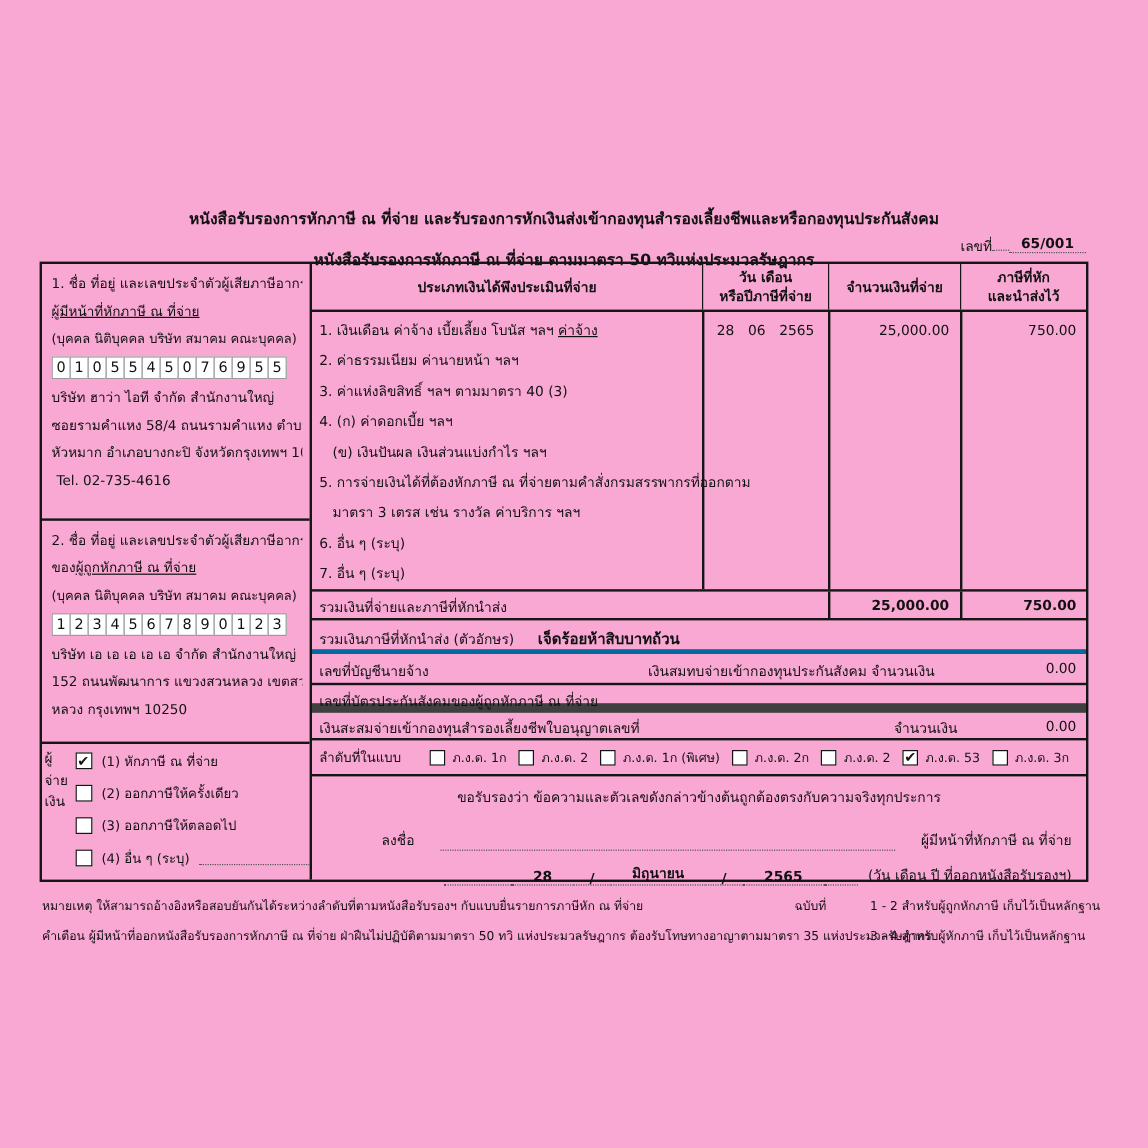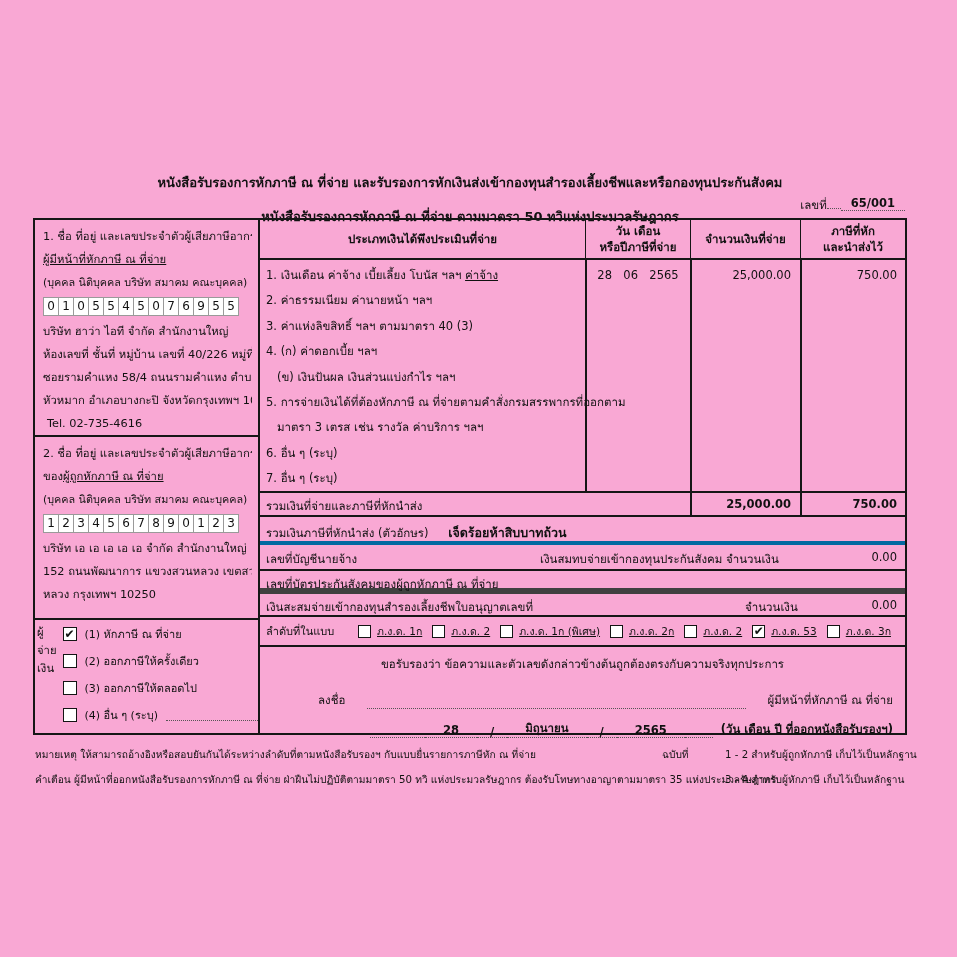--- a/index.html
+++ b/index.html
@@ -63,43 +63,43 @@
   #total-row .tax { position:absolute; left:541px; right:0; top:4px; text-align:right; padding-right:8px; font-weight:bold; }
 
   #words-row { height:28px; border-bottom:4px solid #0369a1; padding:6px 6px 0 6px; white-space:nowrap; }
   #words-row .val { font-weight:bold; font-size:12.5px; margin-left:16px; }
 
   #employer-row { height:26px; border-bottom:2px solid #161616; position:relative; }
   #employer-row .l1 { position:absolute; left:6px; top:5px; }
   #employer-row .l2 { position:absolute; left:280px; top:5px; }
   #employer-row .v  { position:absolute; right:8px; top:5px; }
 
-  #sso-row { height:23px; border-bottom:6px solid #404040; padding:4px 0 0 6px; }
+  #sso-row { height:23px; border-bottom:8px solid #404040; padding:4px 0 0 6px; }
 
   #pvd-row { height:23px; border-bottom:2px solid #161616; position:relative; }
   #pvd-row .l1 { position:absolute; left:6px; top:4px; }
   #pvd-row .l2 { position:absolute; left:485px; top:4px; }
   #pvd-row .v  { position:absolute; right:8px; top:4px; }
 
   #seq-row { height:30px; border-bottom:2px solid #161616; display:flex; align-items:center; padding-left:6px; }
   #seq-row .label { width:92px; font-size:11px; }
   #seq-row .opts { display:flex; flex:1; justify-content:space-between; padding-right:14px; }
   #seq-row .cb-row { margin-bottom:0; gap:6px; }
   #seq-row .cb { width:13px; height:13px; }
-  #seq-row .cb-label { font-size:10.5px;text-decoration:underline; }
+  #seq-row .cb-label { font-size:10.5px; }
 
   #cert-block { flex:1; position:relative; }
   #cert-block .statement { text-align:center; margin-top:8px; }
   .sign-line { position:absolute; top:44px; left:58px; right:12px; display:flex; align-items:flex-end;gap:16px; }
   .sign-line .dots { flex:1; border-bottom:1px dotted #555; height:13px; margin:0 6px; }
   .date-line { position:absolute; top:72px; left:110px; right:12px; display:flex; align-items:flex-end; font-weight:bold; }
   .date-line .dots { border-bottom:1px dotted #555; height:13px; }
   .date-line .d-a { width:110px; } .date-line .d-b { width:60px; } .date-line .d-c { width:56px; }
   .date-line .seg { border-bottom:1px dotted #555; padding:0 18px; text-align:center; }
-  .date-line .note { font-weight:bold; margin-left:8px; white-space:nowrap; }
+  .date-line .note { font-weight:normal; margin-left:8px; white-space:nowrap; }
 
   
   #footer { position:absolute; left:35px; top:746px; width:900px; font-size:10.2px; }
   #footer .row { position:relative; height:25px; white-space:nowrap; }
   #footer .copy-label { position:absolute; left:627px; top:0; }
   #footer .copy-text  { position:absolute; left:690px; top:0; }
 </style>
 </head>
 <body>
 
@@ -132,21 +132,20 @@
             <span class="digit">4</span>
             <span class="digit">5</span>
             <span class="digit">0</span>
             <span class="digit">7</span>
             <span class="digit">6</span>
             <span class="digit">9</span>
             <span class="digit">5</span>
             <span class="digit">5</span>
         </div>
         <div class="lp-line">บริษัท ฮาว่า ไอที จำกัด สำนักงานใหญ่</div>
-        <div class="lp-line">ห้องเลขที่ ชั้นที่ หมู่บ้าน เลขที่ 40/226 หมู่ที่</div>
         <div class="lp-line">ซอยรามคำแหง 58/4 ถนนรามคำแหง ตำบลแขวง</div>
         <div class="lp-line">หัวหมาก อำเภอบางกะปิ จังหวัดกรุงเทพฯ 10250</div>
         <div class="lp-line" style="padding-left:4px;">Tel. 02-735-4616</div>
       </div>
 
       <div class="lp-sec" id="payee-sec">
         <div class="lp-line">2. ชื่อ ที่อยู่ และเลขประจำตัวผู้เสียภาษีอากร</div>
         <div class="lp-line"><span>ของ</span><span class="u">ผู้ถูกหักภาษี ณ ที่จ่าย</span></div>
         <div class="lp-line sm">(บุคคล นิติบุคคล บริษัท สมาคม คณะบุคคล)</div>
         <div class="idrow">

